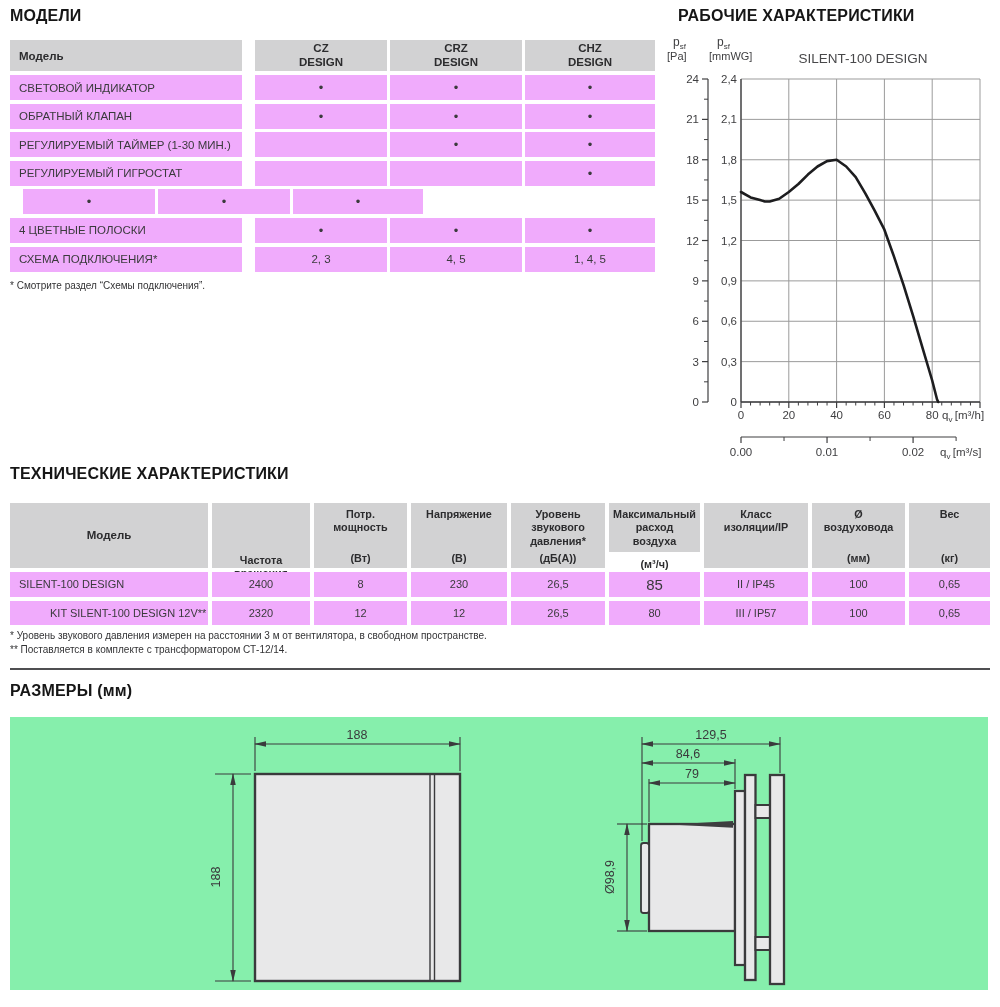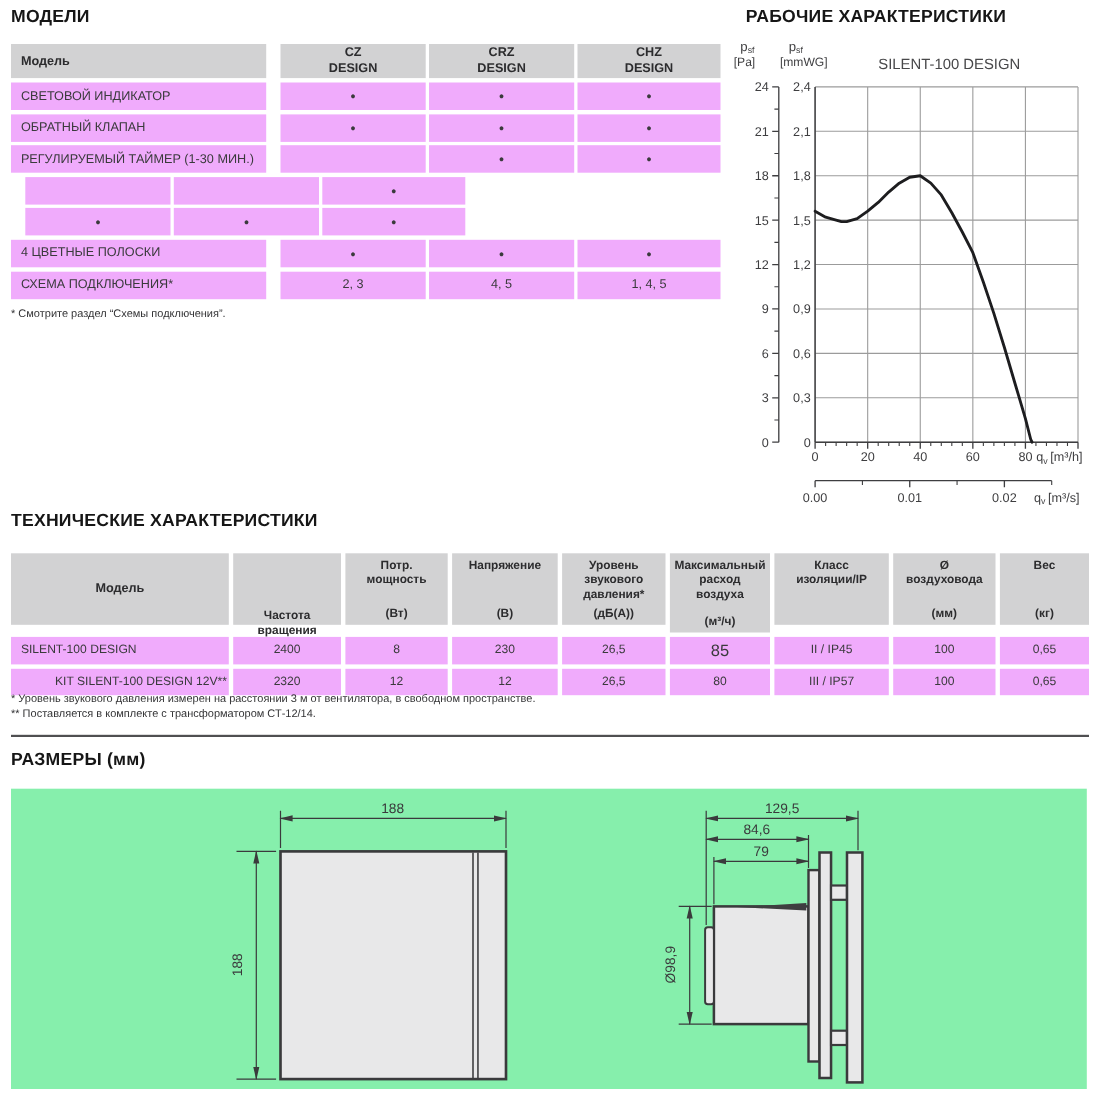--- a/index.html
+++ b/index.html
@@ -91,20 +91,23 @@
         <div></div>
       </div>
       <div class="cell" style="width: 132px; height: 25px; margin-left: 3px;">
         <div class="dot">•</div>
       </div>
       <div class="cell" style="width: 130px; height: 25px; margin-left: 3px;">
         <div class="dot">•</div>
       </div>
     </div>
     <div class="trow" style="margin-bottom: 3.6px;">
+      <div class="cell lbl" style="width: 232px; height: 25px;">
+        <div>РЕГУЛИРУЕМЫЙ ГИГРОСТАТ</div>
+      </div>
       <div class="cell" style="width: 132px; height: 25px; margin-left: 13px;">
         <div></div>
       </div>
       <div class="cell" style="width: 132px; height: 25px; margin-left: 3px;">
         <div></div>
       </div>
       <div class="cell" style="width: 130px; height: 25px; margin-left: 3px;">
         <div class="dot">•</div>
       </div>
     </div>
@@ -278,21 +281,21 @@
       <div class="cell hdr thc" style="width: 96px; height: 65px; margin-left: 4px;">
         <div class="nm pre" style="width: 100%; text-align: center;">Напряжение</div>
         <div class="un" style="width: 100%; text-align: center;">(В)</div>
       </div>
       <div class="cell hdr thc" style="width: 94px; height: 65px; margin-left: 4px;">
         <div class="nm pre" style="width: 100%; text-align: center;">Уровень
 звукового
 давления*</div>
         <div class="un" style="width: 100%; text-align: center;">(дБ(А))</div>
       </div>
-      <div class="cell hdr thc" style="width: 91px; height: 72px; margin-left: 4px;">
+      <div class="cell hdr thc" style="width: 91px; height: 49px; margin-left: 4px; gap: 10px;">
         <div class="nm pre" style="width: 100%; text-align: center;">Максимальный
 расход
 воздуха</div>
         <div class="un" style="width: 100%; text-align: center;">(м³/ч)</div>
       </div>
       <div class="cell hdr thc" style="width: 104px; height: 65px; margin-left: 4px;">
         <div class="nm pre" style="width: 100%; text-align: center;">Класс
 изоляции/IP</div>
         <div class="un" style="width: 100%; text-align: center;"></div>
       </div>

